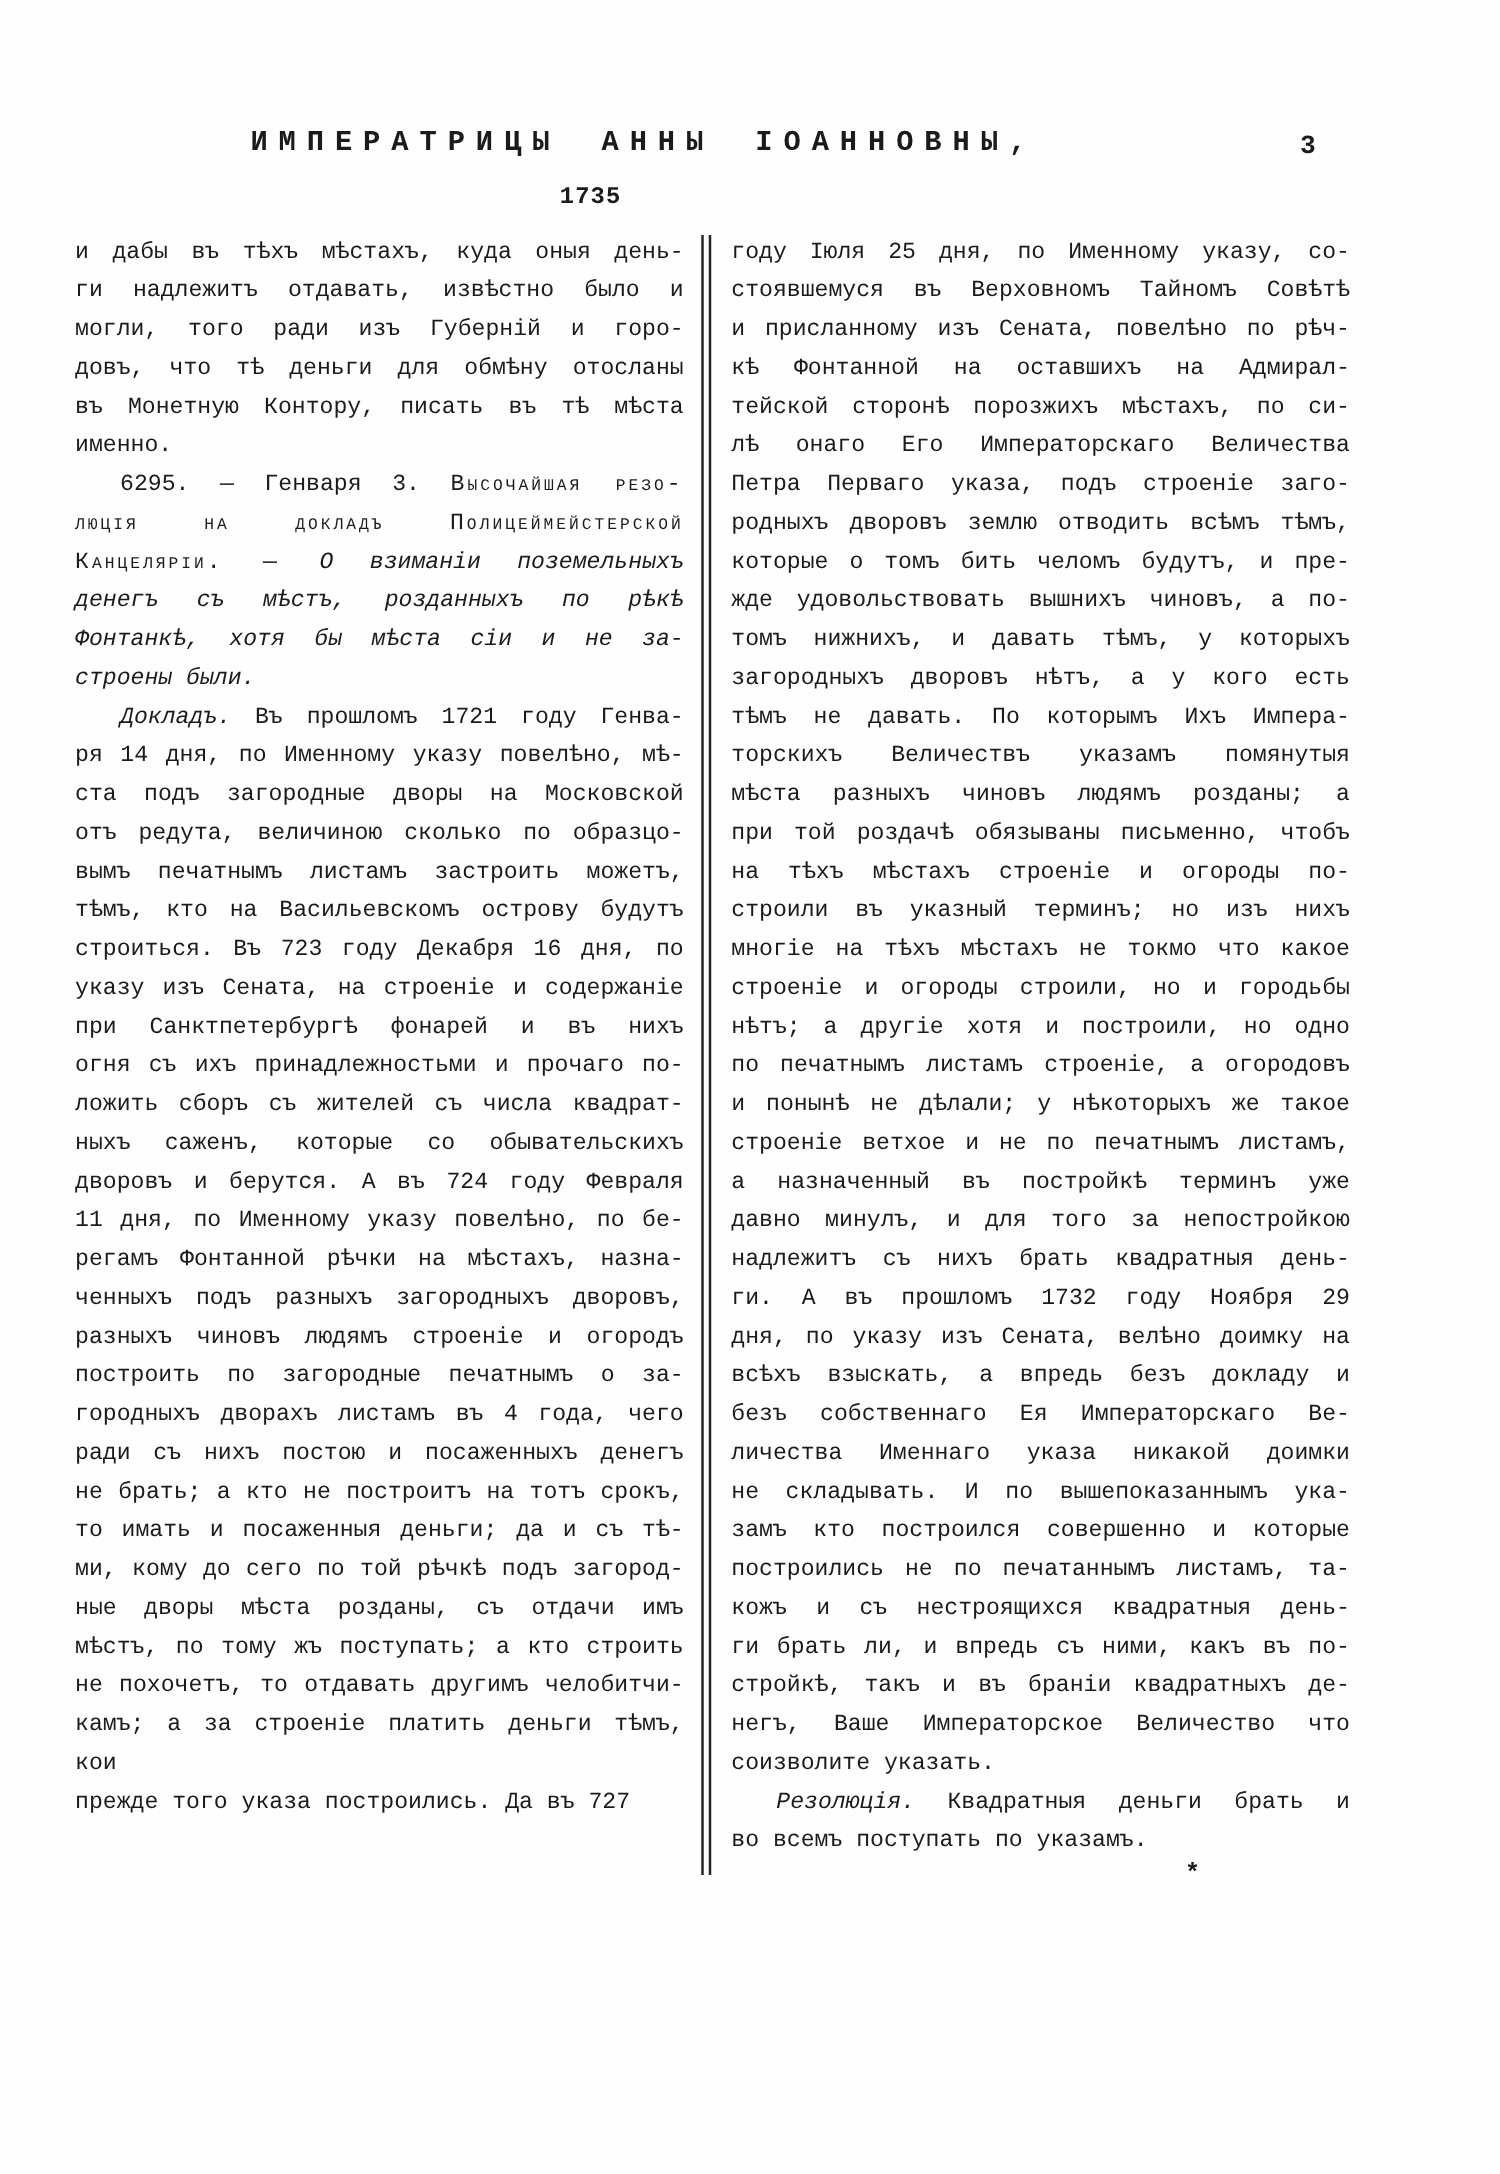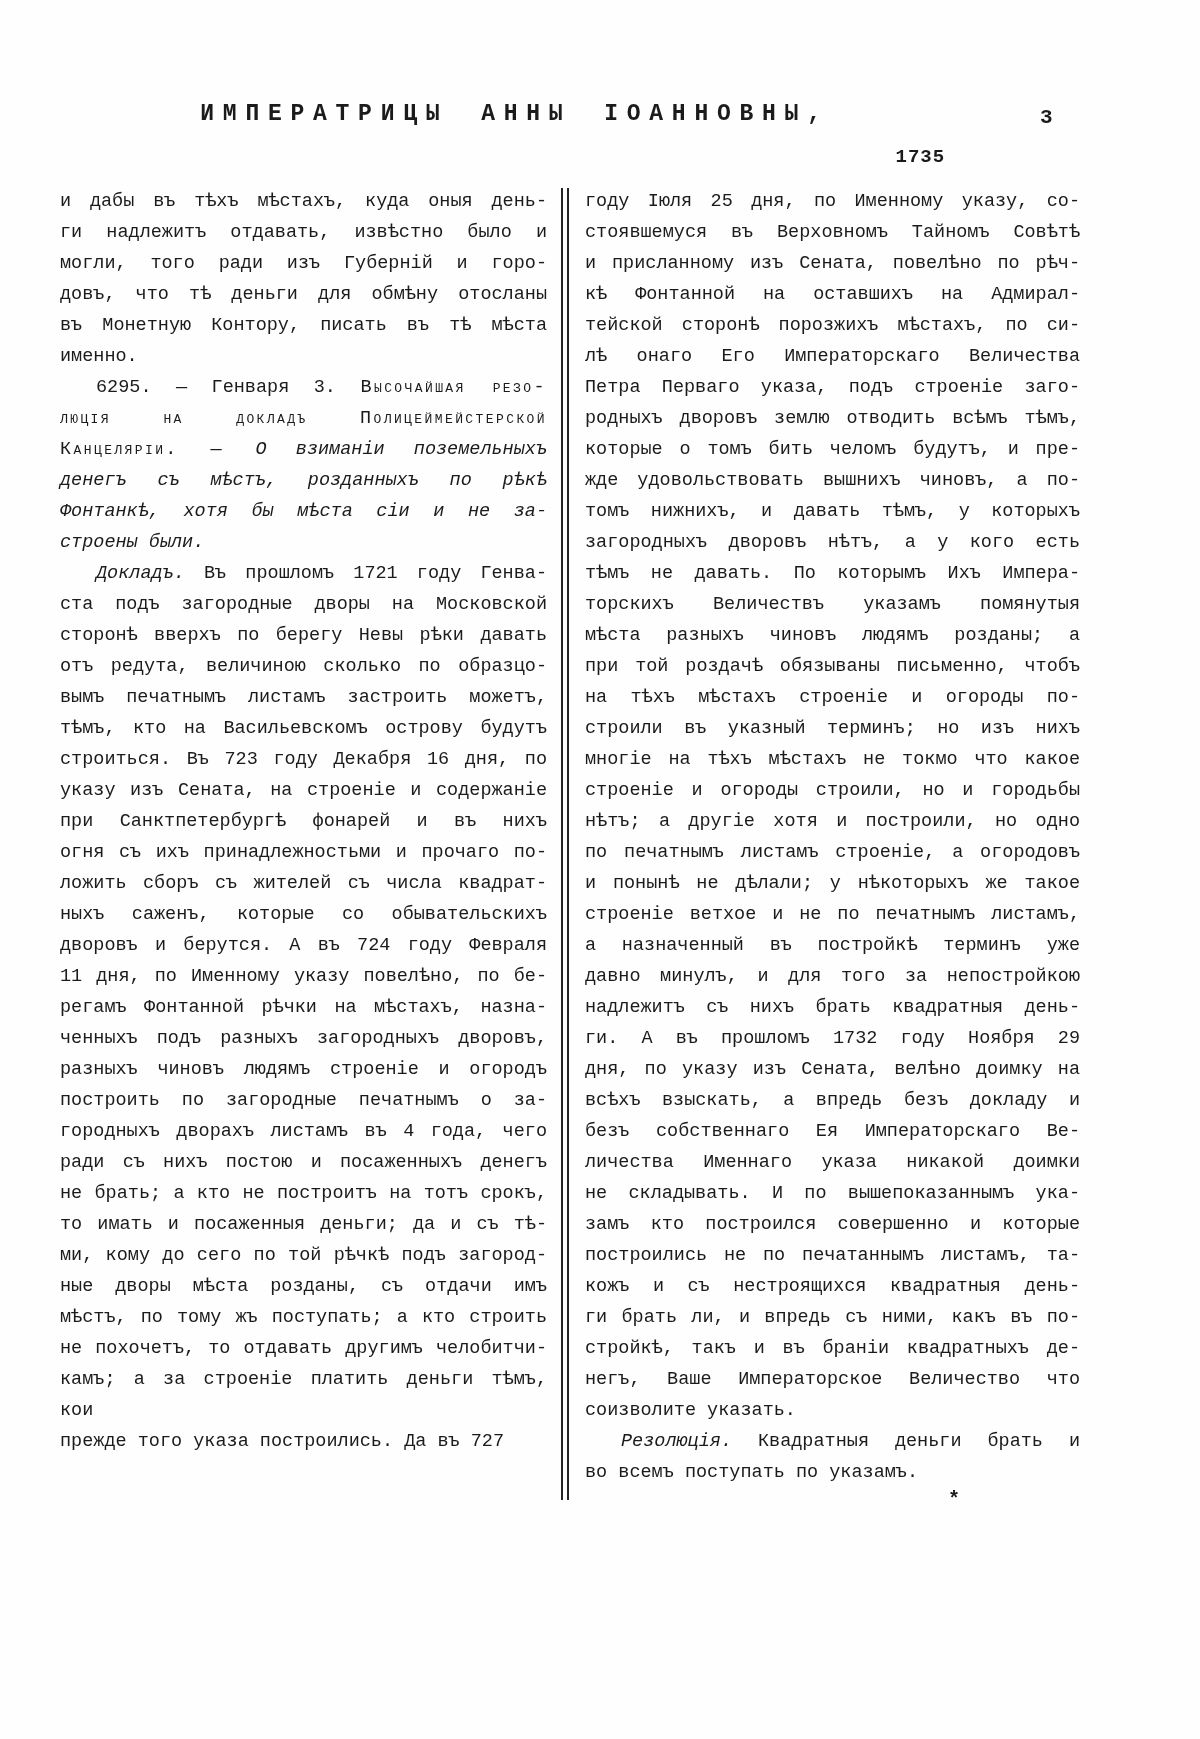--- a/index.html
+++ b/index.html
@@ -33,21 +33,21 @@
     top: 106px;
     left: 1040px;
     font-size: 21px;
     font-weight: bold;
   }
   .year-heading {
     position: absolute;
     top: 146px;
     left: 0;
     width: 945px;
-    text-align: right;
+    text-align: center;
     font-size: 19px;
     font-weight: bold;
     letter-spacing: 0.05em;
   }
   .columns {
     position: absolute;
     top: 186px;
     left: 60px;
     width: 1020px;
   }
@@ -113,22 +113,22 @@
         <div class="para indent">
           <div class="line"><span class="seg-p">6295. — Генваря 3. </span><span class="seg-c">Высочайшая резо-</span></div>
           <div class="line"><span class="seg-c">люція на докладъ Полицеймейстерской</span></div>
           <div class="line"><span class="seg-c">Канцеляріи. — </span><span class="seg-i">О взиманіи поземельныхъ</span></div>
           <div class="line"><span class="seg-i">денегъ съ мѣстъ, розданныхъ по рѣкѣ</span></div>
           <div class="line"><span class="seg-i">Фонтанкѣ, хотя бы мѣста сіи и не за-</span></div>
           <div class="line last"><span class="seg-i">строены были.</span></div>
         </div>
         <div class="para indent">
           <div class="line"><span class="seg-i">Докладъ.</span><span class="seg-p"> Въ прошломъ 1721 году Генва-</span></div>
+          <div class="line"><span class="seg-p">ря 14 дня, по Именному указу повелѣно, мѣ-</span></div>
           <div class="line"><span class="seg-p">ста подъ загородные дворы на Московской</span></div>
-          <div class="line"><span class="seg-p">сторонѣ вверхъ по берегу Невы рѣки давать</span></div>
           <div class="line"><span class="seg-p">отъ редута, величиною сколько по образцо-</span></div>
           <div class="line"><span class="seg-p">вымъ печатнымъ листамъ застроить можетъ,</span></div>
           <div class="line"><span class="seg-p">тѣмъ, кто на Васильевскомъ острову будутъ</span></div>
           <div class="line"><span class="seg-p">строиться. Въ 723 году Декабря 16 дня, по</span></div>
           <div class="line"><span class="seg-p">указу изъ Сената, на строеніе и содержаніе</span></div>
           <div class="line"><span class="seg-p">при Санктпетербургѣ фонарей и въ нихъ</span></div>
           <div class="line"><span class="seg-p">огня съ ихъ принадлежностьми и прочаго по-</span></div>
           <div class="line"><span class="seg-p">ложить сборъ съ жителей съ числа квадрат-</span></div>
           <div class="line"><span class="seg-p">ныхъ саженъ, которые со обывательскихъ</span></div>
           <div class="line"><span class="seg-p">дворовъ и берутся. А въ 724 году Февраля</span></div>

